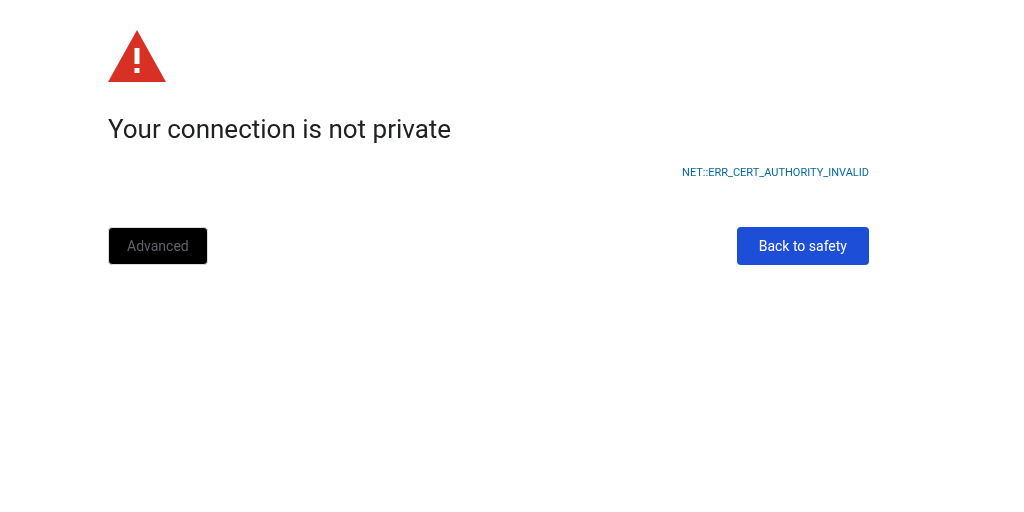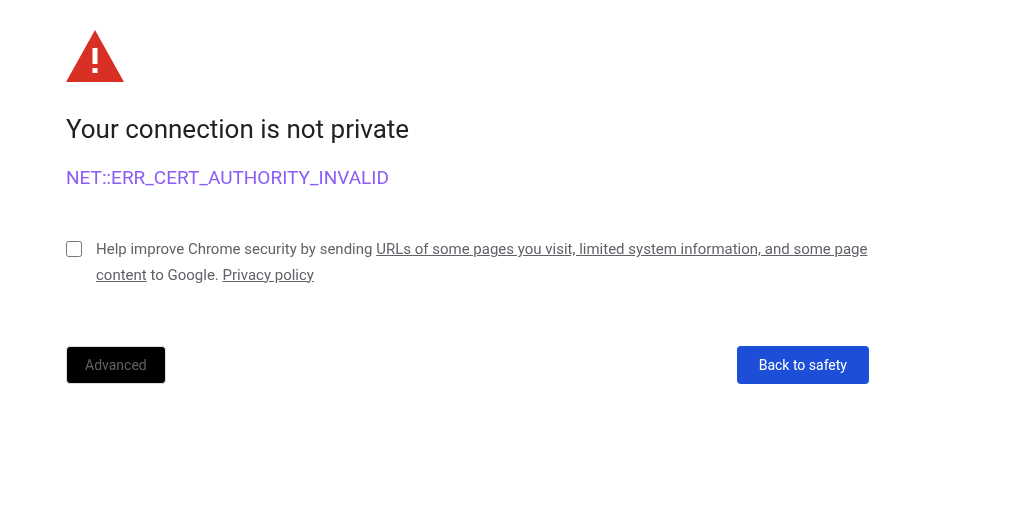--- a/index.html
+++ b/index.html
@@ -4,21 +4,21 @@
   <style>
     * { margin: 0; padding: 0; box-sizing: border-box; }
     body {
       font-family: 'Segoe UI', Roboto, Arial, sans-serif;
       background: #fff;
       width: 1024px;
       height: 512px;
       overflow: hidden;
     }
     .container {
-      padding: 30px 155px 0 66px;
+      padding: 30px 155px 0 108px;
       color: #202124;
     }
     .warning-icon {
       margin-bottom: 28px;
     }
     .title {
       font-size: 26px;
       font-weight: 400;
       color: #202124;
       margin-bottom: 22px;
@@ -32,23 +32,24 @@
     .description .hostname {
       font-weight: 700;
       color: #5f6368;
     }
     .description .learn-more {
       color: #5f6368;
       text-decoration: underline;
       cursor: pointer;
     }
     .error-code {
-      font-size: 19px;
-      color: #8b5cf6;
+      font-size: 11px;
+      color: #0369a1;
       margin-bottom: 48px;
+      text-align: right;
     }
     .opt-in {
       display: flex;
       align-items: flex-start;
       margin-bottom: 58px;
       font-size: 15px;
       color: #5f6368;
       line-height: 1.7;
     }
     .opt-in input[type="checkbox"] {
@@ -103,24 +104,18 @@
       <rect x="26.5" y="18" width="5" height="16" fill="#fff"></rect>
       <rect x="26.5" y="38" width="5" height="5" fill="#fff"></rect>
     </svg>
   </div>
 
   <h1 class="title">Your connection is not private</h1>
 
 
   <div class="error-code">NET::ERR_CERT_AUTHORITY_INVALID</div>
 
-  <div class="opt-in">
-    <input type="checkbox" style="">
-    <div class="opt-in-text">
-      <span>Help improve Chrome security by sending </span><span class="underline">URLs of some pages you visit, limited system information, and some page content</span><span> to Google. </span><span class="underline">Privacy policy</span>
-    </div>
-  </div>
 
   <div class="button-row">
     <button class="btn-advanced">Advanced</button>
     <button class="btn-safety">Back to safety</button>
   </div>
 </div>
 
 </body></html>

